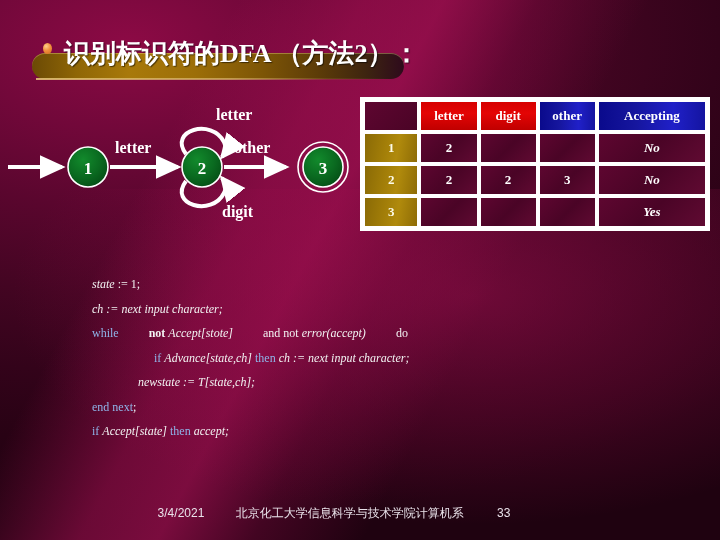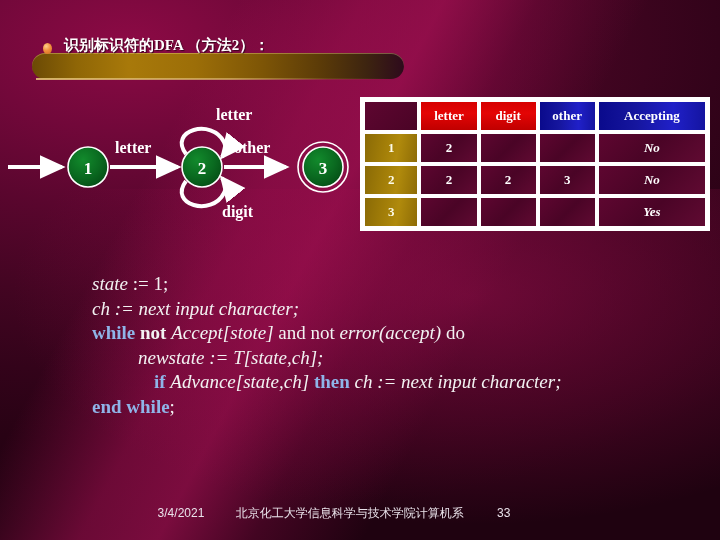--- a/index.html
+++ b/index.html
@@ -94,21 +94,21 @@
     width: 9px;
     height: 11px;
     border-radius: 50%;
     background: radial-gradient(circle at 35% 30%, #ffcf8a 0%, #f0903c 45%, #cf6a1c 100%);
   }
   #page-title {
     position: absolute;
     left: 64px;
     top: 36px;
     font-family: "Liberation Serif", serif;
-    font-size: 15px;
+    font-size: 26px;
     font-weight: bold;
     color: #ffffff;
     letter-spacing: 0px;
     white-space: nowrap;
     text-shadow: 1px 1px 1px rgba(0,0,0,0.55);
   }
 
   
   #dfa { position: absolute; left: 0px; top: 92px; width: 350px; height: 140px; }
   #dfa svg { display: block; }
@@ -166,31 +166,31 @@
   #trans-table td.colcell { width: 60px; }
   #trans-table td.acc { width: 112px; font-style: italic; }
 
   
   #code {
     position: absolute;
     left: 92px;
     top: 272px;
     width: 560px;
     font-family: "Liberation Serif", serif;
-    font-size: 19px;
+    font-size: 12px;
     line-height: 24.5px;
     color: #f2f2f2;
     white-space: nowrap;
   }
   #code .ln { display: block; }
   #code .ind1 { padding-left: 46px; }
   #code .ind2 { padding-left: 62px; }
   #code i  { font-style: italic; }
-  #code .kw { color: #8fb4e8; font-weight: bold; font-style: normal; }
-  #code .rom { font-style: normal; }
+  #code .kw { color: #8fb4e8; font-weight: normal; font-style: normal; }
+  #code .rom { font-style: normal; margin-left: 27px; }
 
   
   #footer {
     position: absolute;
     left: 0;
     top: 505px;
     width: 668px;
     text-align: center;
     font-family: "Liberation Sans", sans-serif;
     font-size: 12px;
@@ -281,23 +281,24 @@
         <td class="colcell"></td>
         <td class="acc">Yes</td>
       </tr>
     </tbody>
   </table>
 
   <div class="layer" id="code">
     <span class="ln"><i>state</i> := 1;</span>
     <span class="ln"><i>ch := next input character;</i></span>
     <span class="ln"><span class="kw">while</span> <b class="rom">not</b> <i>Accept[stote]</i> <span class="rom">and not</span> <i>error(accept)</i> <span class="rom">do</span></span>
+    <span class="ln ind2"><span class="kw">if</span> <i>Advance[state,ch]</i> <span class="kw">then</span> <i>ch := next input character;</i></span>
     <span class="ln ind1"><i>newstate := T[state,ch];</i></span>
-    <span class="ln ind2"><span class="kw">if</span> <i>Advance[state,ch]</i> <span class="kw">then</span> <i>ch := next input character;</i></span>
-    <span class="ln"><span class="kw">end while</span>;</span>
+    <span class="ln"><span class="kw">end next</span>;</span>
+    <span class="ln"><span class="kw">if</span> <i>Accept[state]</i> <span class="kw">then</span> <i>accept;</i></span>
   </div>
 
   <div class="layer" id="footer">
     <span id="footer-date">3/4/2021</span>
     <span id="footer-org">北京化工大学信息科学与技术学院计算机系</span>
     <span id="footer-page">33</span>
   </div>
 
 </div>
 

